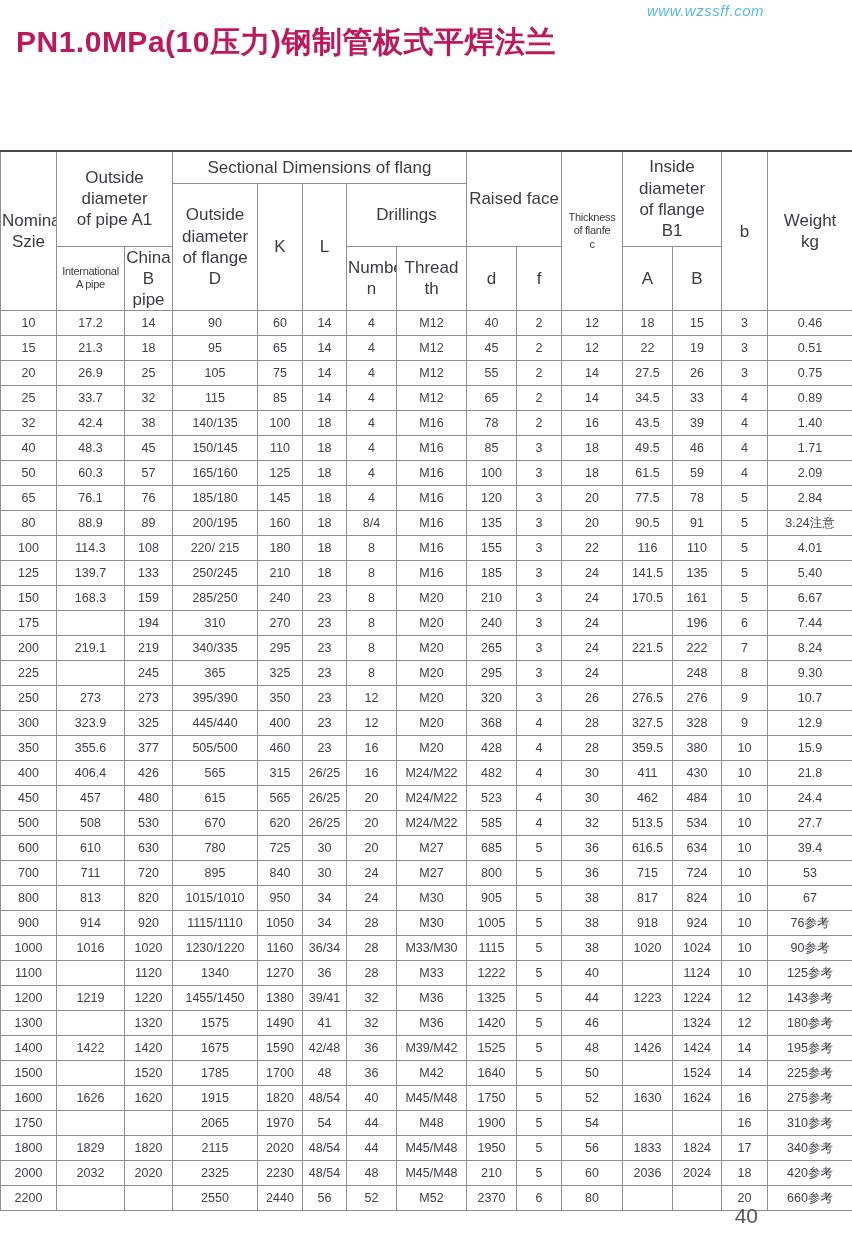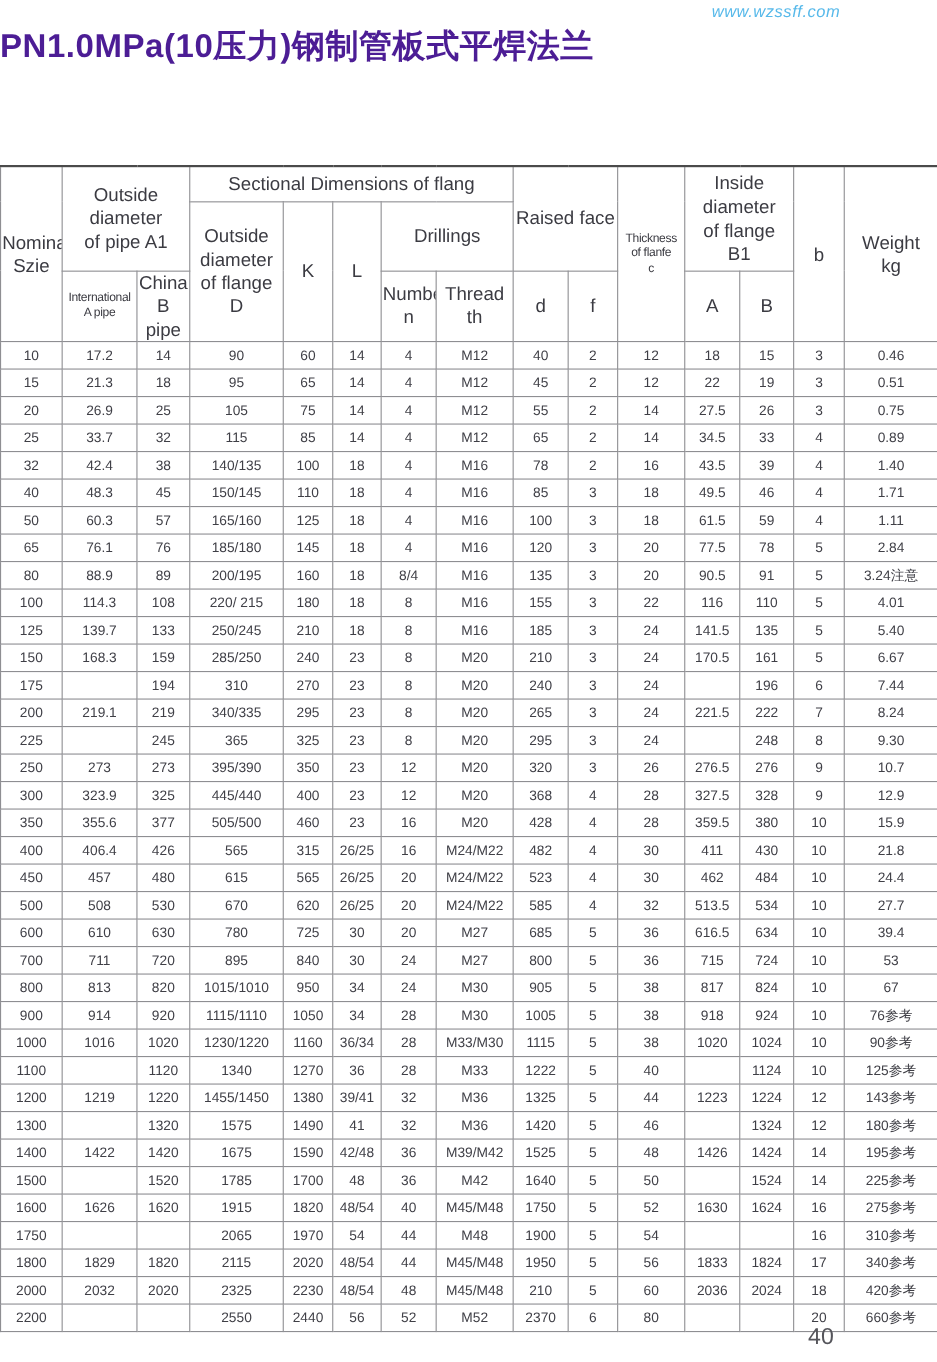--- a/index.html
+++ b/index.html
@@ -14,24 +14,24 @@
   .page { position: relative; width: 772px; height: 1238px; }
 
   .site-url {
     position: absolute; top: 2px; right: 8px;
     font-style: italic;
     font-size: 15px;
     color: #57b9ea;
     letter-spacing: 0.5px;
   }
   .title {
-    position: absolute; top: 22px; left: 0;
+    position: absolute; top: 22px; left: 16px;
     font-size: 30px;
     font-weight: 600;
-    color: #4c1d95;
+    color: #be185d;
     letter-spacing: 0.5px;
     white-space: nowrap;
   }
   .subtitle {
     position: absolute; top: 60px; left: 2px;
     font-size: 17px;
     font-weight: 400;
     color: #46464c;
     letter-spacing: 0.3px;
   }
@@ -254,21 +254,21 @@
           <td>125</td>
           <td>18</td>
           <td>4</td>
           <td>M16</td>
           <td>100</td>
           <td>3</td>
           <td>18</td>
           <td>61.5</td>
           <td>59</td>
           <td>4</td>
-          <td>1.11</td>
+          <td>2.09</td>
         </tr>
         <tr>
           <td>65</td>
           <td>76.1</td>
           <td>76</td>
           <td>185/180</td>
           <td>145</td>
           <td>18</td>
           <td>4</td>
           <td>M16</td>

